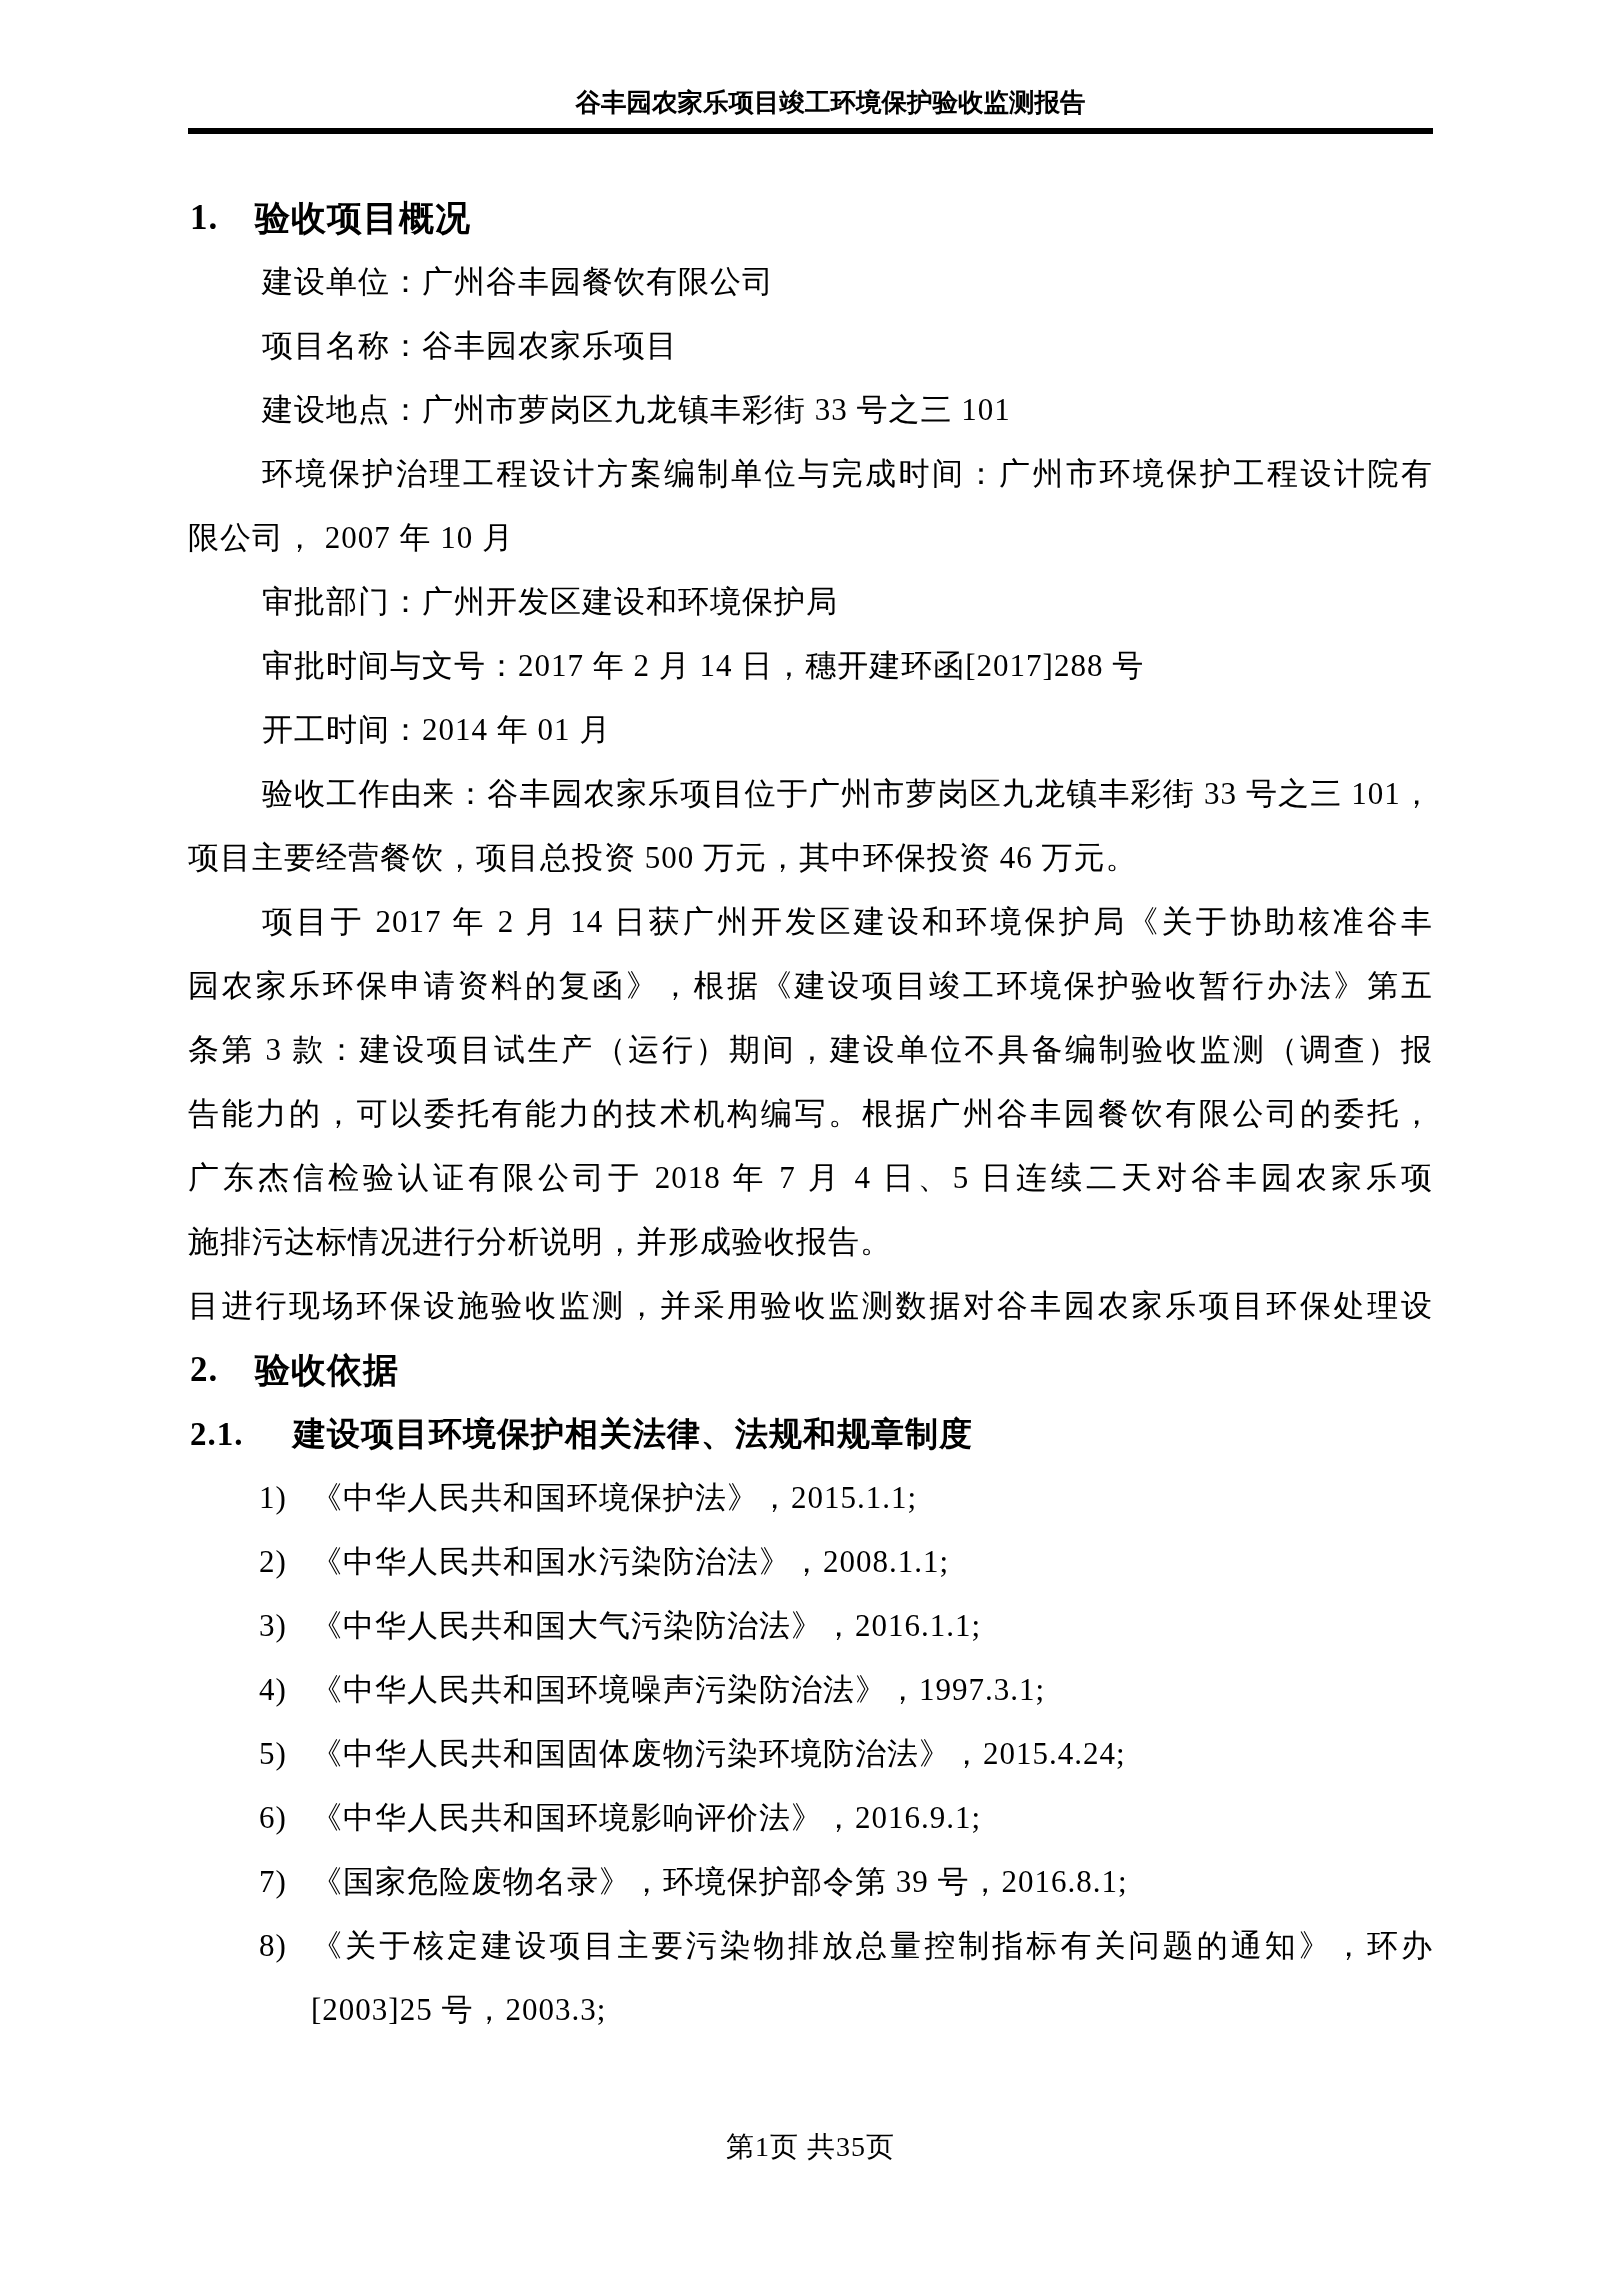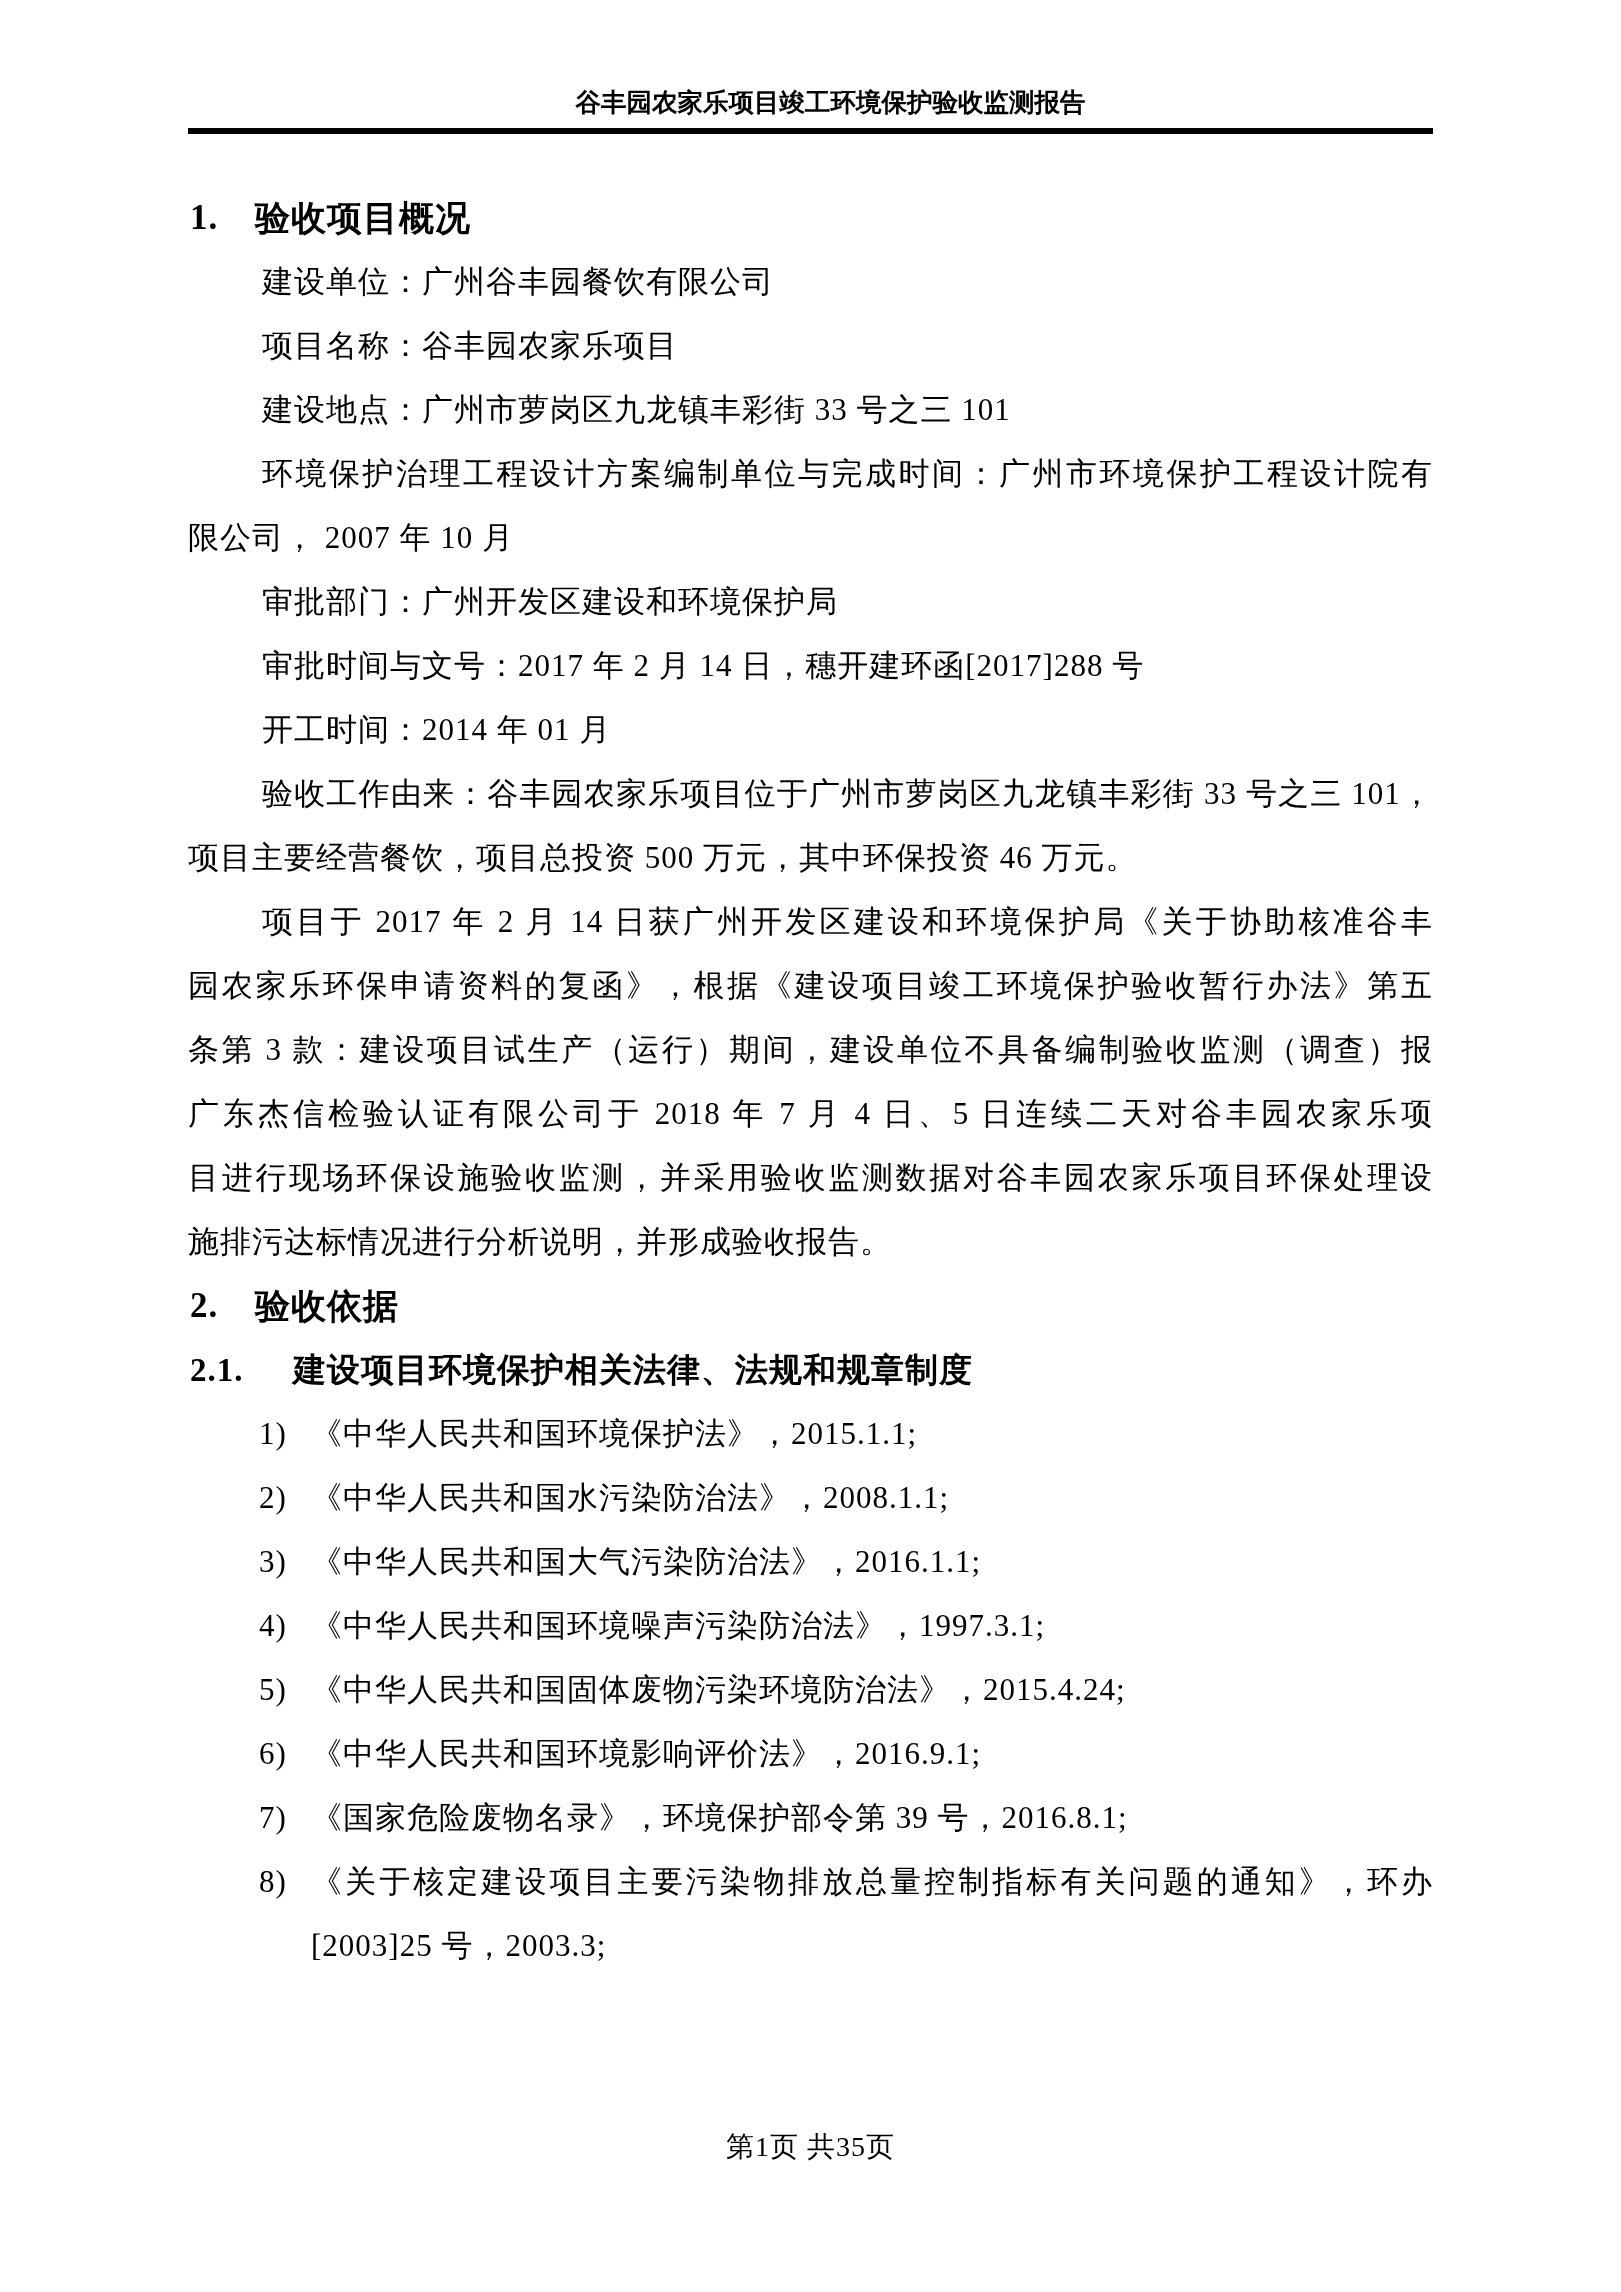--- a/index.html
+++ b/index.html
@@ -140,23 +140,24 @@
 
     <div>
       <div class="pline first">验收工作由来：谷丰园农家乐项目位于广州市萝岗区九龙镇丰彩街 33 号之三 101，</div>
       <div class="pline last">项目主要经营餐饮，项目总投资 500 万元，其中环保投资 46 万元。</div>
     </div>
 
     <div>
       <div class="pline first">项目于 2017 年 2 月 14 日获广州开发区建设和环境保护局《关于协助核准谷丰</div>
       <div class="pline">园农家乐环保申请资料的复函》，根据《建设项目竣工环境保护验收暂行办法》第五</div>
       <div class="pline">条第 3 款：建设项目试生产（运行）期间，建设单位不具备编制验收监测（调查）报</div>
+      <div class="pline">告能力的，可以委托有能力的技术机构编写。根据广州谷丰园餐饮有限公司的委托，</div>
       <div class="pline">广东杰信检验认证有限公司于 2018 年 7 月 4 日、5 日连续二天对谷丰园农家乐项</div>
+      <div class="pline last">施排污达标情况进行分析说明，并形成验收报告。</div>
       <div class="pline">目进行现场环保设施验收监测，并采用验收监测数据对谷丰园农家乐项目环保处理设</div>
-      <div class="pline last">施排污达标情况进行分析说明，并形成验收报告。</div>
     </div>
 
     <div class="h1">
       <span class="num">2.</span>
       <span>验收依据</span>
     </div>
 
     <div class="h2">
       <span class="num">2.1.</span>
       <span>建设项目环境保护相关法律、法规和规章制度</span>

